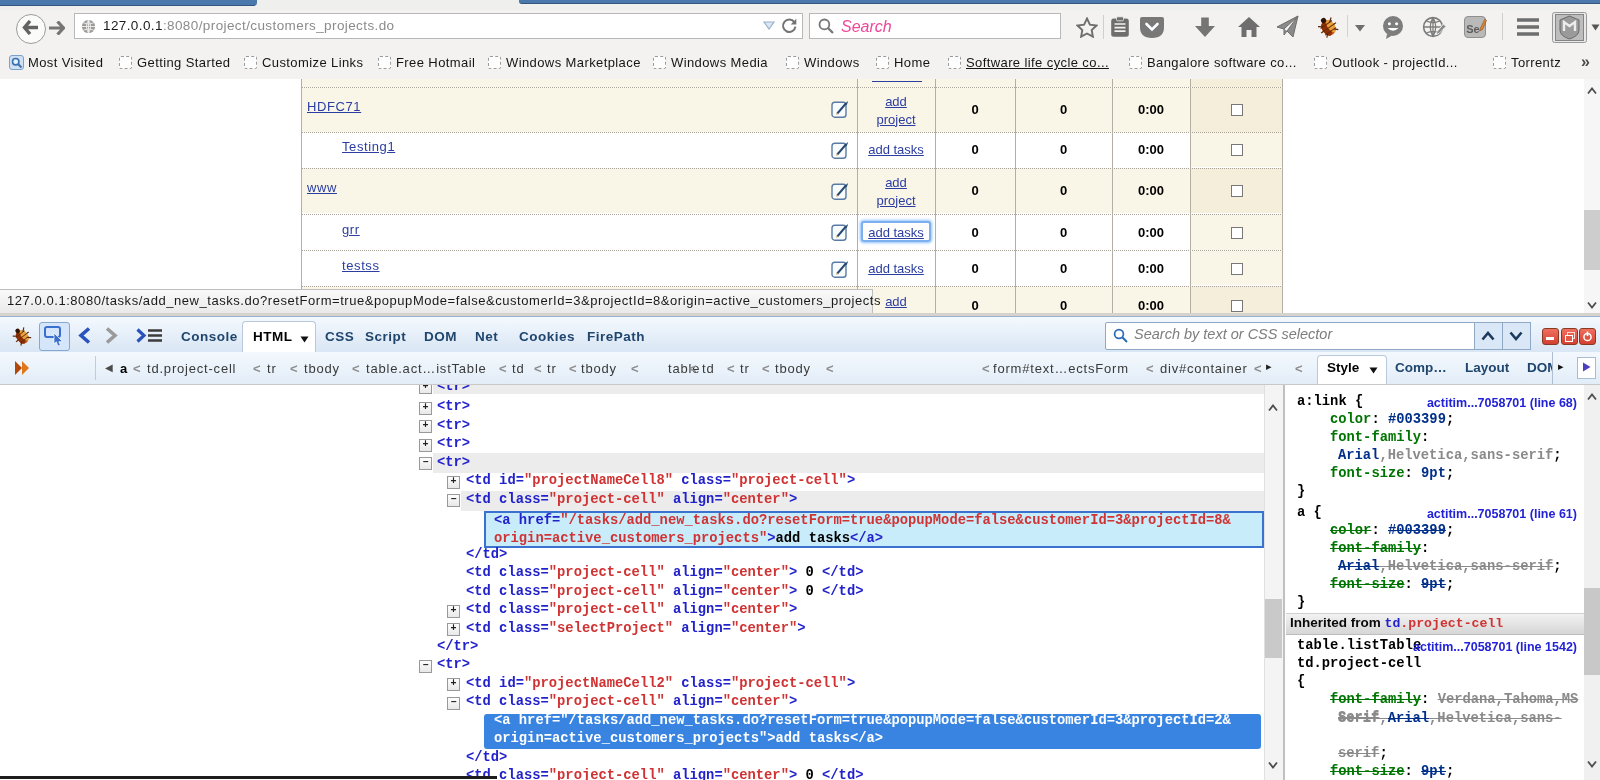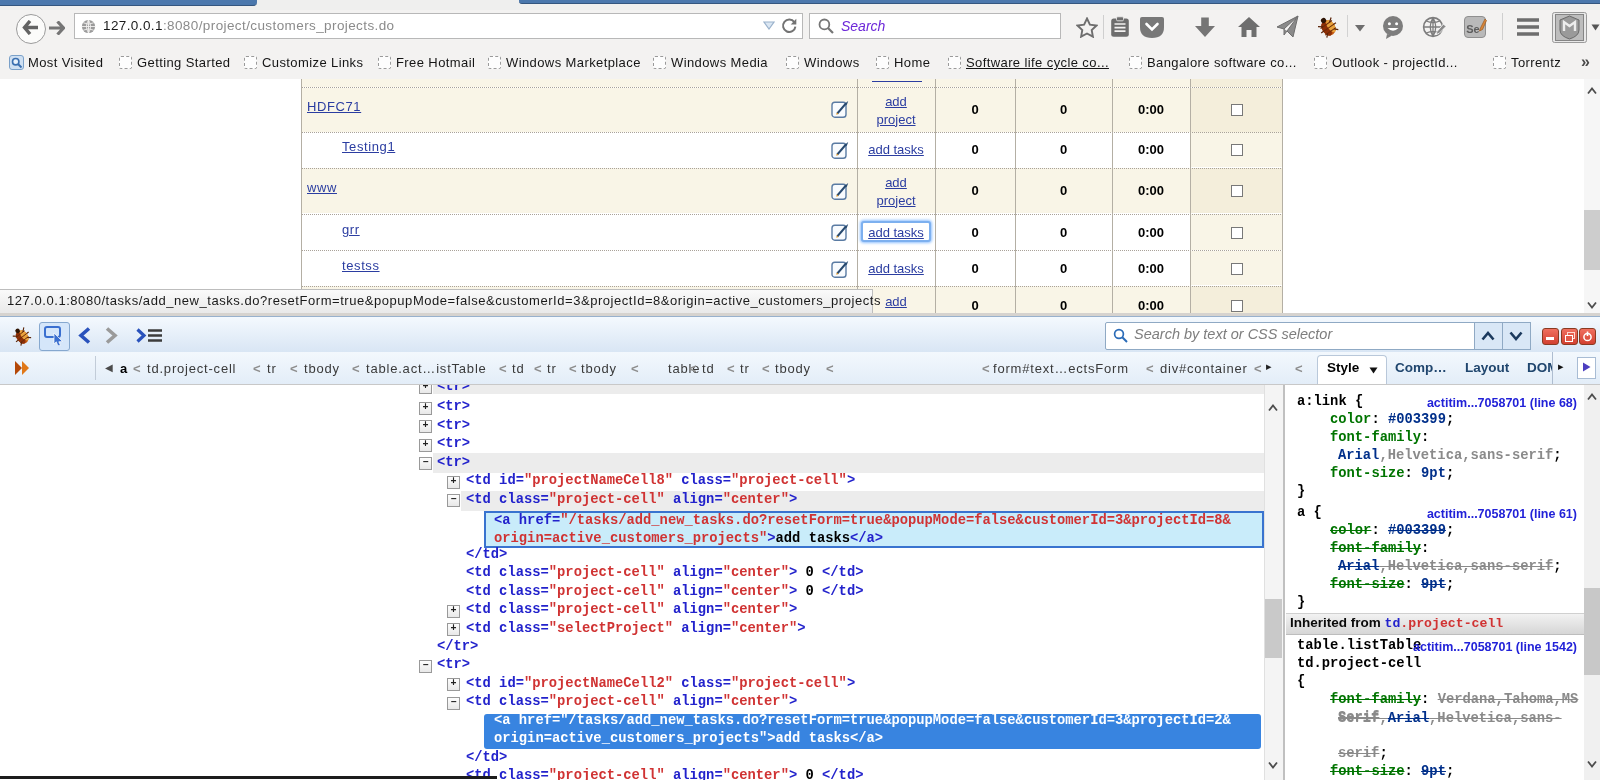--- a/index.html
+++ b/index.html
@@ -81,21 +81,21 @@
 <svg class="ab" style="left:781px;top:18px;" width="16" height="16" viewBox="0 0 16 16">
     <path d="M13.3 4.2 A6.2 6.2 0 1 0 14.4 8.6" stroke="#737373" stroke-width="2" fill="none"></path>
     <path d="M15.3 0.8 L15.3 6.4 L9.7 6.4 Z" fill="#737373"></path>
   </svg>
 
 <div class="ab" id="srchbox"></div>
 <svg class="ab" style="left:818px;top:18px;" width="16" height="16" viewBox="0 0 16 16">
     <circle cx="6.4" cy="6.4" r="4.9" stroke="#757575" stroke-width="1.8" fill="none"></circle>
     <path d="M10 10 L15 15" stroke="#757575" stroke-width="2.2"></path>
   </svg>
-<div class="ab" style="left:841px;top:18px;font-size:14px;color:#6d28d9;font-style:italic;">Search</div>
+<div class="ab" style="left:841px;top:18px;font-size:16px;color:#ec4899;font-style:italic;">Search</div>
 
 <svg class="ab" style="left:1076px;top:17px;" width="22" height="21" viewBox="0 0 22 21">
     <path d="M11 1.5 L13.9 7.6 L20.5 8.5 L15.7 13.1 L16.9 19.7 L11 16.5 L5.1 19.7 L6.3 13.1 L1.5 8.5 L8.1 7.6 Z" stroke="#6e6e6e" stroke-width="1.9" fill="none"></path>
   </svg>
 <div class="ab" style="left:1103px;top:15px;width:1px;height:24px;background:#cfcfcf;"></div>
 
 <svg class="ab" style="left:1110px;top:16px;" width="20" height="22" viewBox="0 0 20 22">
     <rect x="1.2" y="2.5" width="17.6" height="18.3" rx="2.5" fill="#6e6e6e"></rect>
     <rect x="6.5" y="0.8" width="7" height="4" rx="1.2" fill="#6e6e6e" stroke="#f3f2f1" stroke-width="0.8"></rect>
     <path d="M4.5 8 H15.5 M4.5 11.6 H15.5 M4.5 15.2 H15.5" stroke="#f3f2f1" stroke-width="1.7"></path>
@@ -336,20 +336,34 @@
 <svg class="ab" style="left:78px;top:11px;" width="13" height="17" viewBox="0 0 13 17">
       <path d="M11 1.5 L3 8.5 L11 15.5" stroke="#2a52bc" stroke-width="3.6" fill="none"></path>
     </svg>
 <svg class="ab" style="left:105px;top:11px;" width="13" height="17" viewBox="0 0 13 17">
       <path d="M2 1.5 L10 8.5 L2 15.5" stroke="#9a9a9a" stroke-width="3.6" fill="none"></path>
     </svg>
 <svg class="ab" style="left:136px;top:12px;" width="27" height="15" viewBox="0 0 27 15">
       <path d="M1.5 1.5 L8 7.5 L1.5 13.5" stroke="#2a52bc" stroke-width="3.2" fill="none"></path>
       <path d="M12 2.5 H26 M12 7.5 H26 M12 12.5 H26" stroke="#3c3c3c" stroke-width="2.6"></path>
     </svg>
+<div class="ab" id="fbtabs" style="left:0;top:0;width:1600px;height:36px;">
+<span class="ab" style="left:181px;top:13px;">Console</span>
+<div class="ab fbtab-active" style="left:242px;top:5px;width:72px;height:31px;"></div>
+<span class="ab" style="left:253px;top:13px;color:#000 !important;">HTML</span>
+<svg class="ab" style="left:300px;top:20px;" width="9" height="7" viewBox="0 0 9 7">
+        <path d="M0.5 0.5 H8.5 L4.5 6.5 Z" fill="#111"></path>
+      </svg>
+<span class="ab" style="left:325px;top:13px;">CSS</span>
+<span class="ab" style="left:365px;top:13px;">Script</span>
+<span class="ab" style="left:424px;top:13px;">DOM</span>
+<span class="ab" style="left:475px;top:13px;">Net</span>
+<span class="ab" style="left:519px;top:13px;">Cookies</span>
+<span class="ab" style="left:587px;top:13px;">FirePath</span>
+</div>
 
 <div class="ab" style="left:1105px;top:6px;width:369px;height:26px;background:#fff;border:1px solid #8fa9c4;border-radius:2px;"></div>
 <svg class="ab" style="left:1113px;top:12px;" width="15" height="15" viewBox="0 0 15 15">
       <circle cx="6" cy="6" r="4.4" stroke="#2b6cb8" stroke-width="1.7" fill="none"></circle>
       <path d="M9.3 9.3 L14 14" stroke="#2b6cb8" stroke-width="2"></path>
     </svg>
 <div class="ab" style="left:1134px;top:10px;font-size:14.5px;font-style:italic;color:#7e7e7e;">Search by text or CSS selector</div>
 <div class="ab" style="left:1474px;top:6px;width:27px;height:26px;background:#d9e7f6;border:1px solid #8fa9c4;"></div>
 <svg class="ab" style="left:1481px;top:15px;" width="14" height="10" viewBox="0 0 14 10">
       <path d="M1.5 8.5 L7 2 L12.5 8.5" stroke="#1c3a5e" stroke-width="2.6" fill="none"></path>

